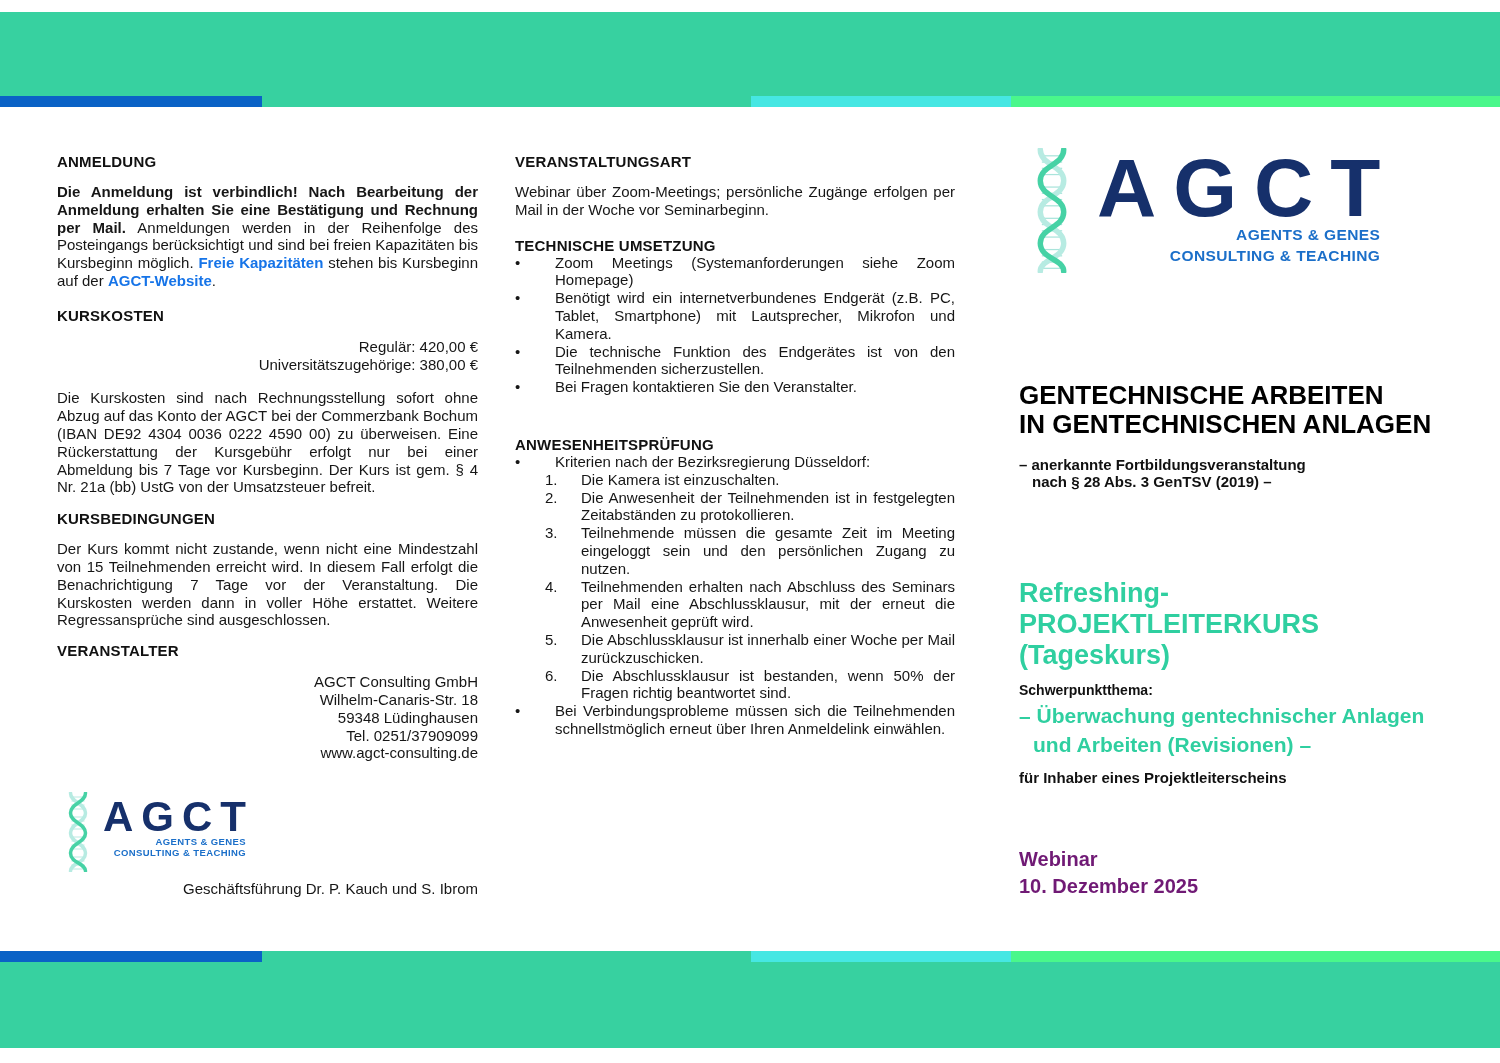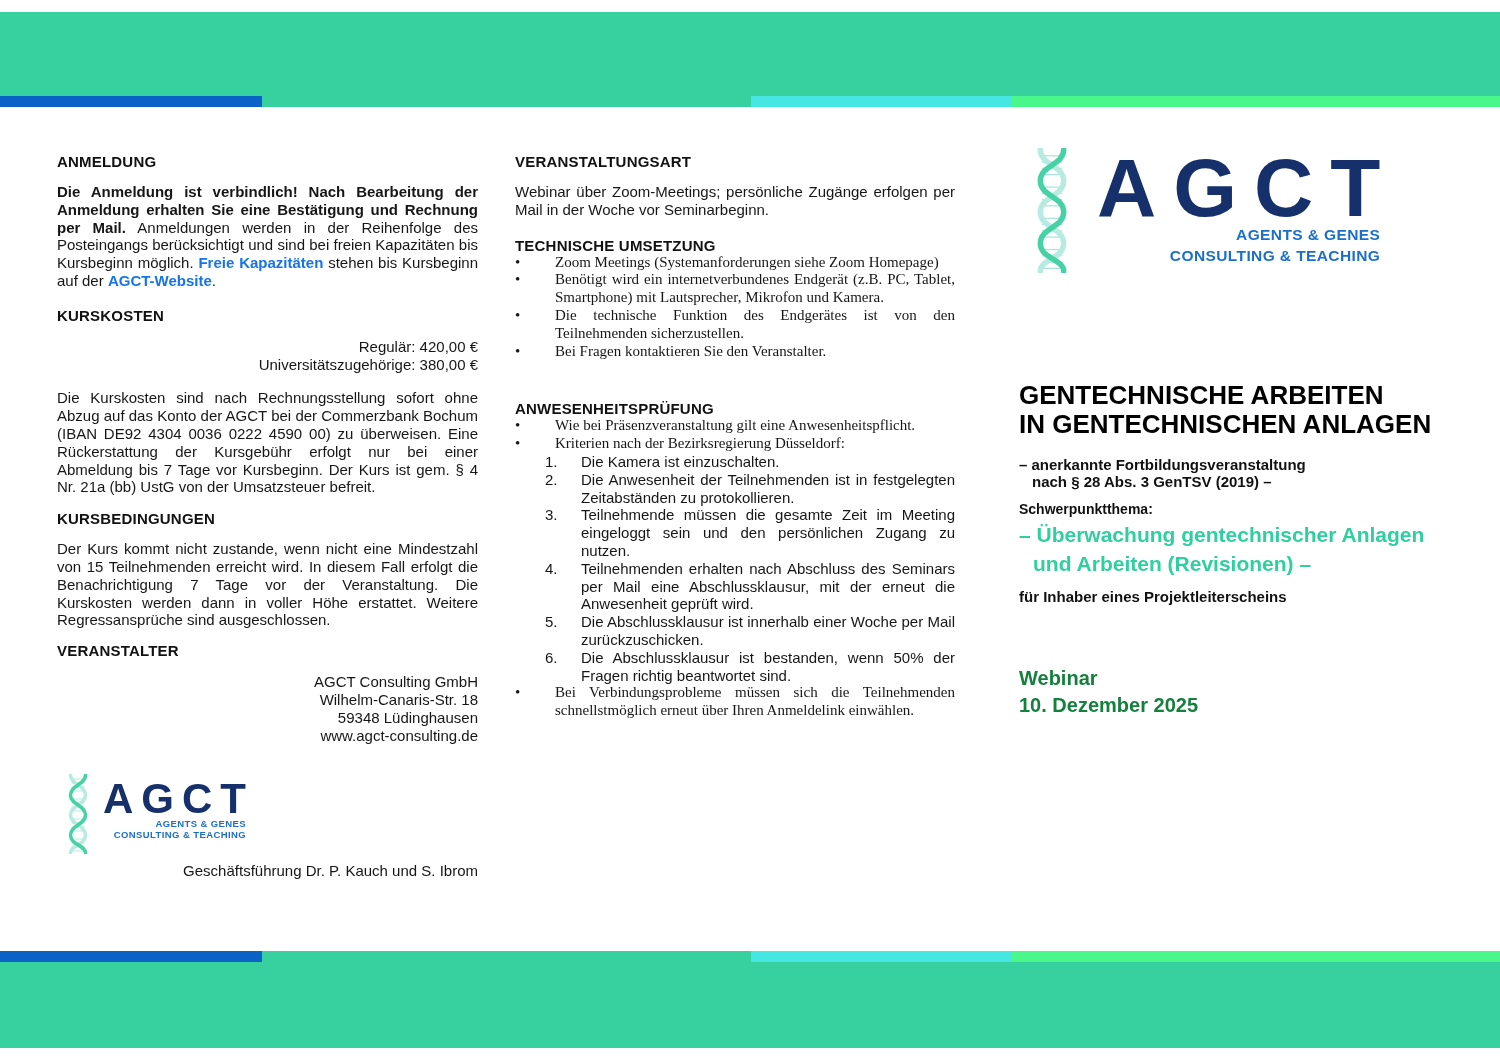--- a/index.html
+++ b/index.html
@@ -26,21 +26,21 @@
 
   h3{margin:0;font-size:15px;font-weight:700;color:#111;letter-spacing:.2px;}
   .body{margin:0;font-size:15px;line-height:17.8px;text-align:justify;}
   .left{text-align:right;}
   .mt8{margin-top:8px;}.mt13{margin-top:13px;}.mt14{margin-top:14px;}
   .mt15{margin-top:15px;}.mt16{margin-top:16px;}.mt17{margin-top:17px;}
   .link{color:var(--c-link_blue,#1674E8);font-weight:700;text-decoration:none;cursor:pointer;}
 
   
   .blist{margin:0;padding:0;list-style:none;font-size:15px;line-height:17.8px;}
-  .bi{display:flex;font-family:Liberation Serif, serif;}
+  .bi{display:flex;}
   .bi::before{content:"\2022";width:40px;flex:none;}
   .bi>div{flex:1;text-align:justify;}
   .crit{margin:0;padding:0 0 0 30px;list-style:none;counter-reset:c;font-size:15px;line-height:17.8px;}
   .crit li{display:flex;counter-increment:c;}
   .crit li::before{content:counter(c) ".";width:36px;flex:none;}
   .crit li>div{flex:1;text-align:justify;}
 
   
   .logo{display:flex;}
   .l-text{display:flex;flex-direction:column;}
@@ -60,21 +60,21 @@
   
   .title{margin-top:108px;font-size:26px;font-weight:700;line-height:29px;color:#000;}
   .subtitle{margin-top:17px;font-size:15px;font-weight:700;line-height:17px;color:#111;}
   .subtitle .ind{padding-left:13px;}
   .teal{color:var(--c-teal_text,#2FCFA0);}
   .course{margin-top:88px;font-size:27px;font-weight:700;line-height:31px;}
   .focus-label{margin-top:11px;font-size:14px;font-weight:700;color:#111;}
   .focus{margin-top:3px;font-size:21px;font-weight:700;line-height:29px;}
   .focus .ind2{padding-left:14px;}
   .audience{margin-top:10px;font-size:15px;font-weight:700;color:#111;}
-  .event{margin-top:60px;font-size:20px;font-weight:700;line-height:27px;color:#15803d;}
+  .event{margin-top:60px;font-size:20px;font-weight:700;line-height:27px;color:#701a75;}
 </style>
 </head>
 <body>
 
 <div class="page">
 
   <svg width="0" height="0" style="position:absolute" aria-hidden="true">
     <defs>
       <symbol id="helix" viewBox="0 0 60 160">
         <g stroke="#a9e4db" stroke-width="1.6">
@@ -128,20 +128,21 @@
     <p class="body mt16">Die Kurskosten sind nach Rechnungsstellung sofort ohne Abzug auf das Konto der AGCT bei der Commerzbank Bochum (IBAN DE92 4304 0036 0222 4590 00) zu überweisen. Eine Rückerstattung der Kursgebühr erfolgt nur bei einer Abmeldung bis 7 Tage vor Kursbeginn. Der Kurs ist gem. § 4 Nr. 21a (bb) UstG von der Umsatzsteuer befreit.</p>
 
     <h3 class="mt14">KURSBEDINGUNGEN</h3>
     <p class="body mt13">Der Kurs kommt nicht zustande, wenn nicht eine Mindestzahl von 15 Teilnehmenden erreicht wird. In diesem Fall erfolgt die Benachrichtigung 7 Tage vor der Veranstaltung. Die Kurskosten werden dann in voller Höhe erstattet. Weitere Regressansprüche sind ausgeschlossen.</p>
 
     <h3 class="mt13">VERANSTALTER</h3>
     <div class="body left mt14">
       <div>AGCT Consulting GmbH</div>
       <div>Wilhelm-Canaris-Str. 18</div>
       <div>59348 Lüdinghausen</div>
+      <div>Tel. 0251/37909099</div>
       <div>www.agct-consulting.de</div>
     </div>
 
     <div class="logo logo-sm">
       <svg>
           <use href="#helix"></use>
         </svg>
       <div class="l-text">
         <div class="ltrs">AGCT</div>
         <div class="tag">AGENTS &amp; GENES</div>
@@ -166,23 +167,20 @@
       <li class="bi">
           <div>Die technische Funktion des Endgerätes ist von den Teilnehmenden sicherzustellen.</div>
         </li>
       <li class="bi">
           <div>Bei Fragen kontaktieren Sie den Veranstalter.</div>
         </li>
     </ul>
 
     <h3 style="margin-top:40px;">ANWESENHEITSPRÜFUNG</h3>
     <ul class="blist mt14">
-      <li class="bi">
-          <div>Wie bei Präsenzveranstaltung gilt eine Anwesenheitspflicht.</div>
-        </li>
       <li class="bi">
           <div>Kriterien nach der Bezirksregierung Düsseldorf:</div>
         </li>
     </ul>
     <ol class="crit">
       <li>
           <div>Die Kamera ist einzuschalten.</div>
         </li>
       <li>
           <div>Die Anwesenheit der Teilnehmenden ist in festgelegten Zeitabständen zu protokollieren.</div>
@@ -221,20 +219,25 @@
 
     <div class="title">
       <div>GENTECHNISCHE ARBEITEN</div>
       <div>IN GENTECHNISCHEN ANLAGEN</div>
     </div>
     <div class="subtitle">
       <div>– anerkannte Fortbildungsveranstaltung</div>
       <div class="ind">nach § 28 Abs. 3 GenTSV (2019) –</div>
     </div>
 
+    <div class="course teal">
+      <div>Refreshing-</div>
+      <div>PROJEKTLEITERKURS</div>
+      <div>(Tageskurs)</div>
+    </div>
 
     <div class="focus-label">Schwerpunktthema:</div>
     <div class="focus teal">
       <div>– Überwachung gentechnischer Anlagen</div>
       <div class="ind2">und Arbeiten (Revisionen) –</div>
     </div>
     <div class="audience">für Inhaber eines Projektleiterscheins</div>
 
     <div class="event">
       <div>Webinar</div>

